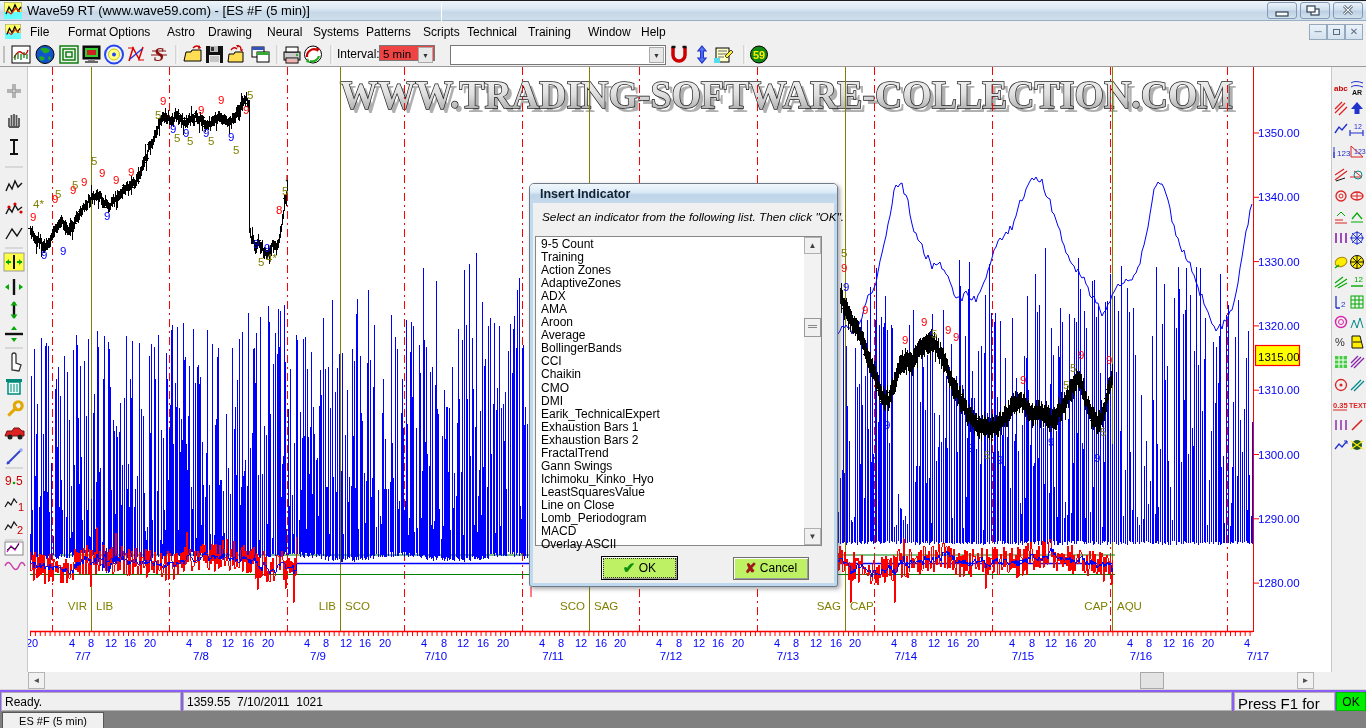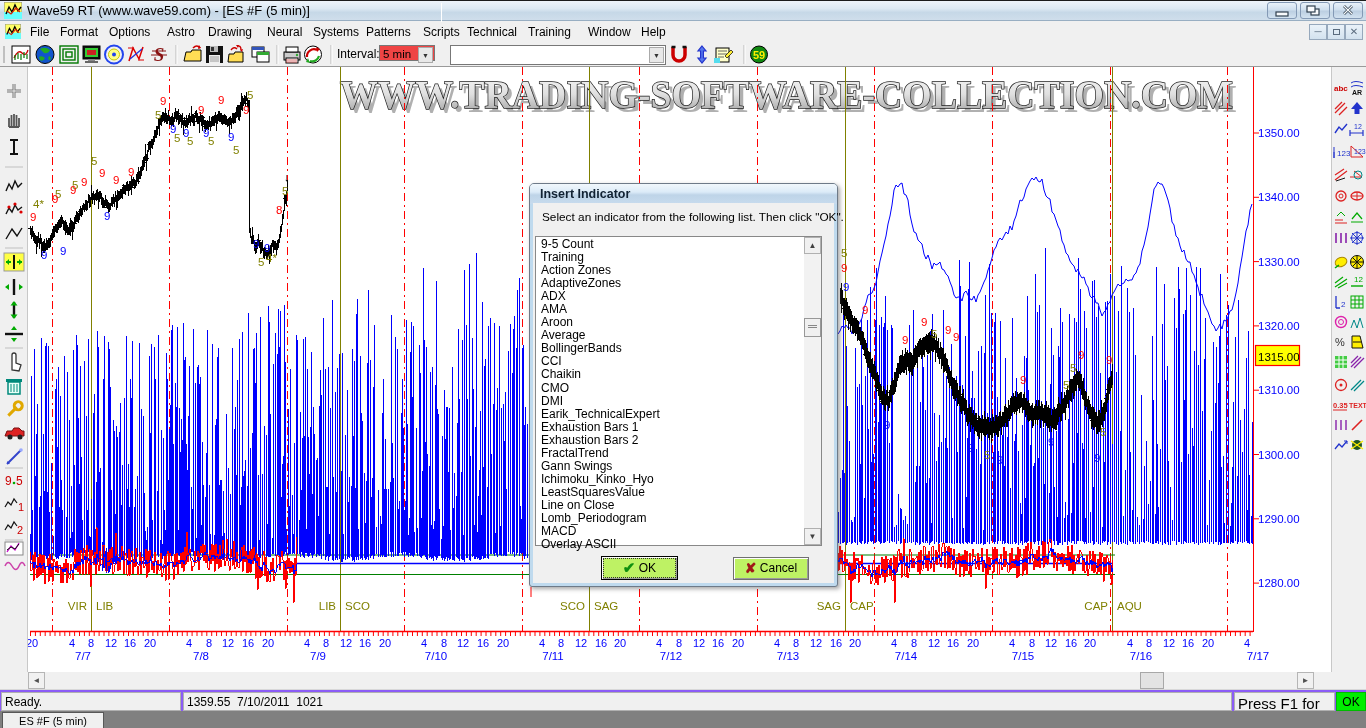--- a/index.html
+++ b/index.html
@@ -71,21 +71,21 @@
 </svg>
 
 <div class="abs" id="menubar"></div>
 <svg class="abs" style="left:5px;top:24px" width="16" height="15" viewBox="0 0 18 17">
  <rect x="0" y="0" width="18" height="17" fill="#ffff66" stroke="#888"></rect>
  <rect x="0" y="10" width="18" height="7" fill="#66ffff"></rect>
  <path d="M2 12 L5 5 L8 10 L11 3 L14 9 L17 5" stroke="#000" stroke-width="1.4" fill="none"></path>
  <path d="M3 9 L7 12 L12 6 L16 10" stroke="#dd2200" stroke-width="1.2" fill="none"></path>
 </svg>
 <div class="menuitem" style="left:30px">File</div>
-<div class="menuitem" style="left:60px">Format</div>
+<div class="menuitem" style="left:68px">Format</div>
 <div class="menuitem" style="left:109px">Options</div>
 <div class="menuitem" style="left:167px">Astro</div>
 <div class="menuitem" style="left:208px">Drawing</div>
 <div class="menuitem" style="left:267px">Neural</div>
 <div class="menuitem" style="left:313px">Systems</div>
 <div class="menuitem" style="left:366px">Patterns</div>
 <div class="menuitem" style="left:423px">Scripts</div>
 <div class="menuitem" style="left:467px">Technical</div>
 <div class="menuitem" style="left:528px">Training</div>
 <div class="menuitem" style="left:588px">Window</div>
@@ -598,21 +598,21 @@
 </div>
 
 <div class="abs" id="tabbar">
     <div id="tab1">ES #F (5 min)</div>
   </div>
 
 <div class="abs" id="dlg">
  <div id="dlgtitle">Insert Indicator</div>
 </div>
 <div class="abs" id="dlgbody" style="left:533px; top:203px; width:301px; height:380px;"></div>
-<div class="abs" style="left:542px; top:210px; font-size:11.8px;">Select an indicator from the following list. Then click "OK".</div>
+<div class="abs" style="left:542px; top:210px; font-size:11.8px;font-style:italic;">Select an indicator from the following list. Then click "OK".</div>
 <div class="abs" id="dlglist">
 <div class="li">9-5 Count</div>
     <div class="li">Training</div>
     <div class="li">Action Zones</div>
 <div class="li">AdaptiveZones</div>
     <div class="li">ADX</div>
     <div class="li">AMA</div>
 <div class="li">Aroon</div>
     <div class="li">Average</div>
     <div class="li">BollingerBands</div>

